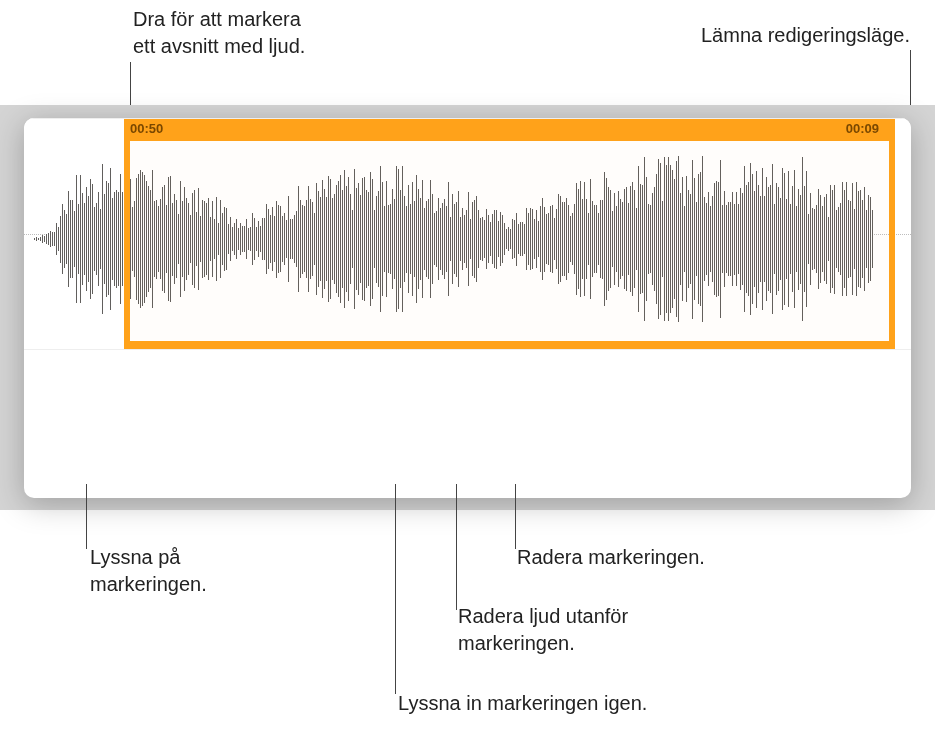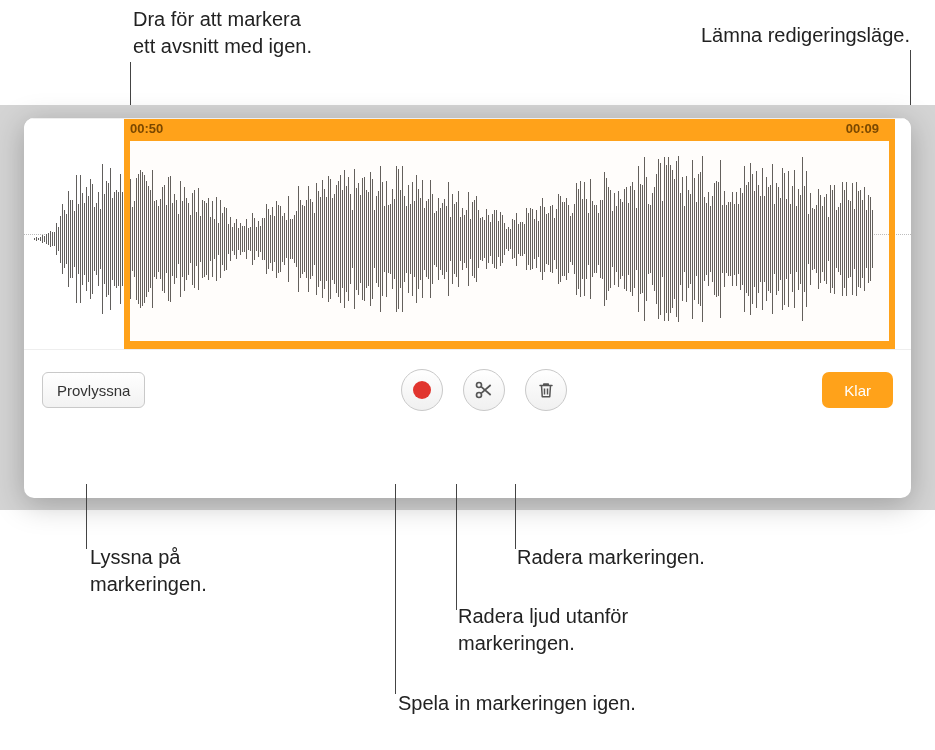--- a/index.html
+++ b/index.html
@@ -185,21 +185,21 @@
     border-radius: 7px;
     border: none;
   }
 
   svg { display: block; }
 </style>
 </head>
 <body>
 
 <div class="callout" style="left:133px; top:6px; white-space:pre;">Dra för att markera
-ett avsnitt med igen.</div>
+ett avsnitt med ljud.</div>
 <div class="callout" style="right:25px; top:22px; text-align:right;">Lämna redigeringsläge.</div>
 
 <div class="callout-line" style="left:130px; top:62px; width:1px; height:112px;"></div>
 <div class="callout-line" style="left:910px; top:50px; width:1px; height:420px;"></div>
 <div class="callout-line" style="left:884px; top:470px; width:26px; height:1px;"></div>
 
 <div class="shadow-wrap"></div>
 
 <div class="panel">
 
@@ -630,51 +630,25 @@
 
     <div class="selection" style="left:100px; right:16px;">
       <div class="sel-bar-top">
         <span class="time-label time-left">00:50</span>
         <span class="time-label time-right">00:09</span>
       </div>
       <div class="sel-bar-bottom"></div>
     </div>
   </div>
 
-  <div class="toolbar">
-    <div class="btn btn-outline">Provlyssna</div>
-
-    <div class="btn-icons">
-      <div class="icon-btn">
-        <div class="record-dot"></div>
-      </div>
-      <div class="icon-btn">
-        <svg width="20" height="20" viewBox="0 0 24 24">
-          <circle cx="6" cy="6" r="3" fill="none" stroke="#555" stroke-width="2"></circle>
-          <circle cx="6" cy="18" r="3" fill="none" stroke="#555" stroke-width="2"></circle>
-          <line x1="8.5" y1="8" x2="20" y2="18" stroke="#555" stroke-width="2"></line>
-          <line x1="8.5" y1="16" x2="20" y2="6" stroke="#555" stroke-width="2"></line>
-        </svg>
-      </div>
-      <div class="icon-btn">
-        <svg width="18" height="20" viewBox="0 0 24 24">
-          <path d="M4 6h16 M9 6V4h6v2 M6 6l1 15h10l1-15" fill="none" stroke="#555" stroke-width="2" stroke-linecap="round" stroke-linejoin="round"></path>
-          <line x1="10" y1="10" x2="10" y2="18" stroke="#555" stroke-width="2"></line>
-          <line x1="14" y1="10" x2="14" y2="18" stroke="#555" stroke-width="2"></line>
-        </svg>
-      </div>
-    </div>
-
-    <div class="btn btn-primary">Klar</div>
-  </div>
 </div>
 
 <div class="callout" style="left:90px; top:544px; white-space:pre;">Lyssna på
 markeringen.</div>
 <div class="callout" style="left:517px; top:544px;text-align:center;">Radera markeringen.</div>
 <div class="callout" style="left:458px; top:603px; white-space:pre;">Radera ljud utanför
 markeringen.</div>
-<div class="callout" style="left:398px; top:690px;">Spela in markeringen igen.</div>
+<div class="callout" style="left:398px; top:690px;">Lyssna in markeringen igen.</div>
 
 <div class="callout-line" style="left:86px; top:484px; width:1px; height:65px;"></div>
 <div class="callout-line" style="left:395px; top:484px; width:1px; height:210px;"></div>
 <div class="callout-line" style="left:456px; top:484px; width:1px; height:126px;"></div>
 <div class="callout-line" style="left:515px; top:484px; width:1px; height:65px;"></div>
 
 </body></html>

